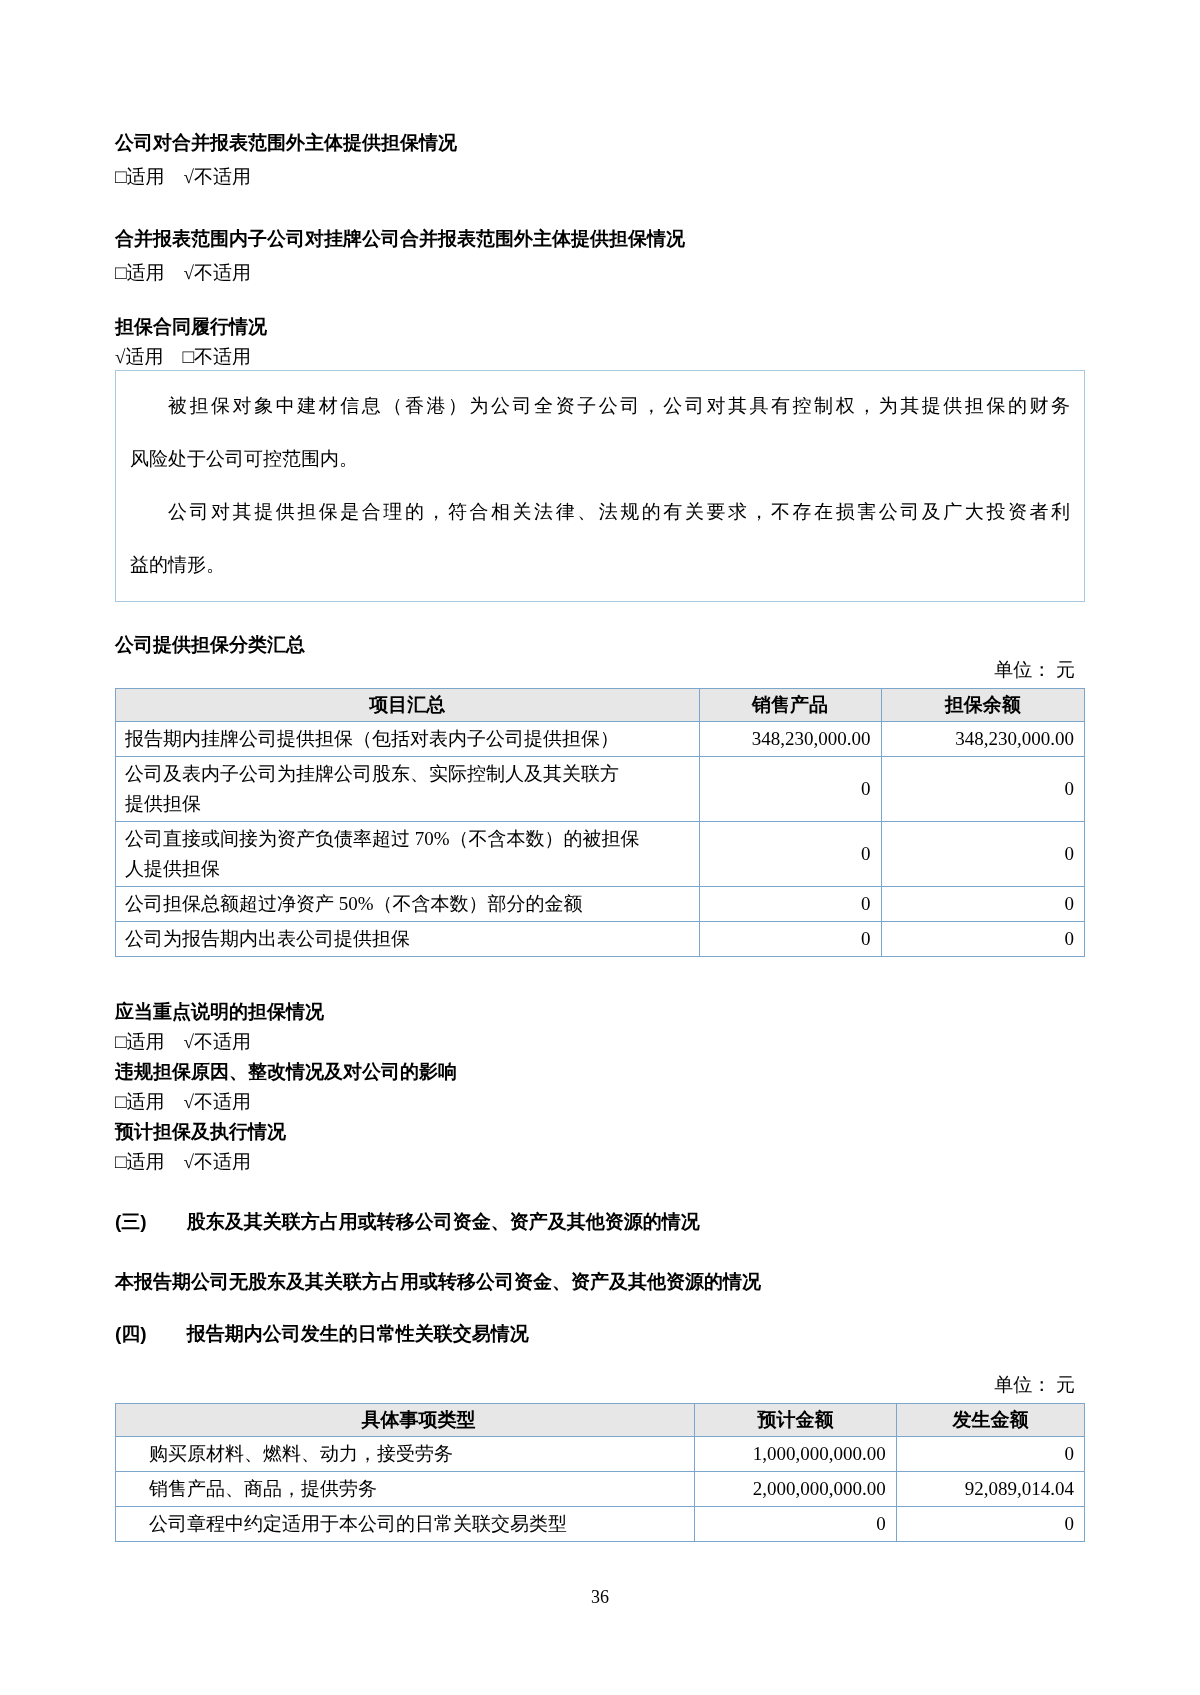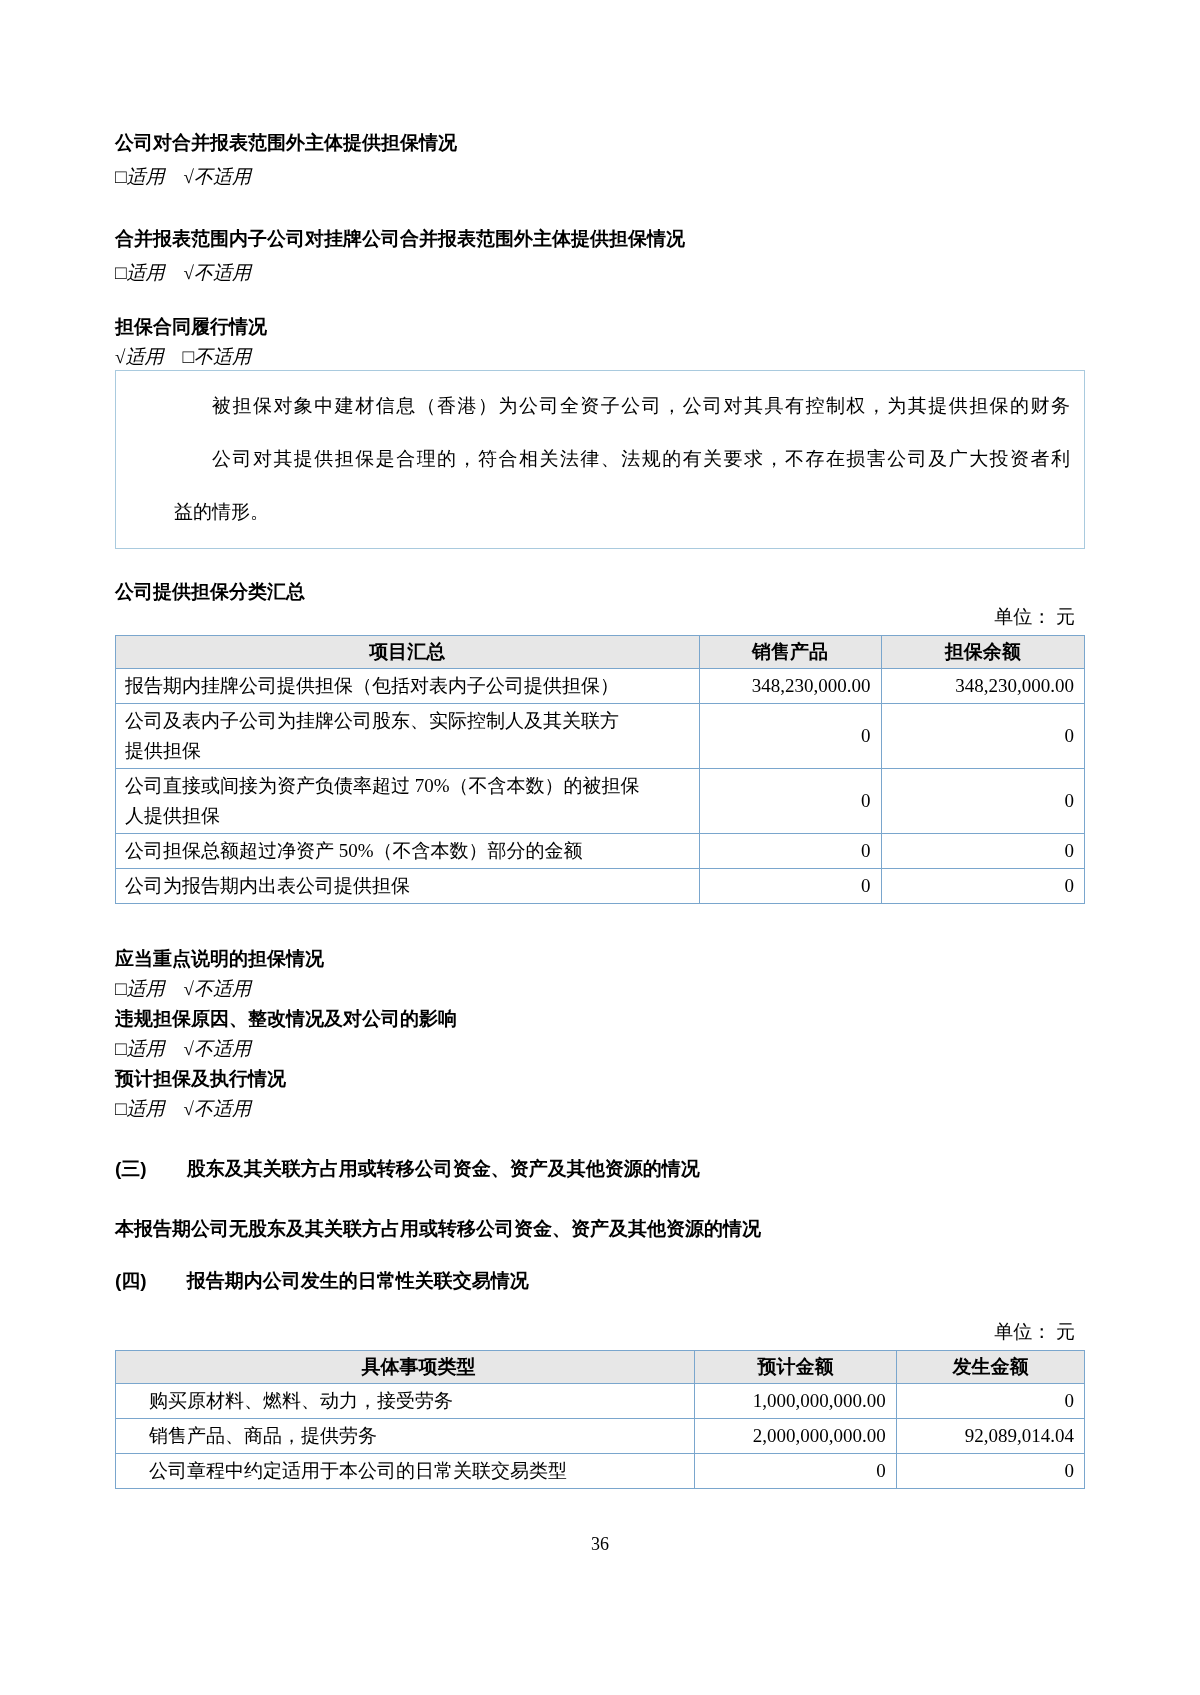--- a/index.html
+++ b/index.html
@@ -7,35 +7,35 @@
     width:1200px;height:1695px;
     font-family:"Liberation Serif","DejaVu Serif",serif;
     color:#000;position:relative;overflow:hidden;
   }
   .content{padding:130px 115px 0 115px;}
   
   .h{
     font-family:"Liberation Sans","DejaVu Sans",sans-serif;
     font-weight:bold;font-size:19px;line-height:26px;margin:0;
   }
-  .chk{font-size:19px;line-height:26px;margin:0;font-style:italic;}
+  .chk{font-size:19px;line-height:26px;margin:0;}
   .mb8{margin-bottom:8px;}
   .mb4{margin-bottom:4px;}
   .mb36{margin-bottom:36px;}
   .mb34{margin-bottom:34px;}
   .mb28{margin-bottom:28px;}
   .mb26{margin-bottom:26px;}
   
   .note-box{
     border:1px solid #a9cade;
     padding:8px 14px 10px 14px;
     font-size:19px;line-height:53px;
     margin-bottom:30px;
   }
-  .note-line{white-space:nowrap;margin-left:44px;}
+  .note-line{white-space:nowrap;}
   .note-line.fill{
     text-align:justify;text-align-last:justify;
     text-justify:inter-character;white-space:normal;
   }
   .note-line.indent{text-indent:2em;}
   
   .unit{font-size:19px;line-height:24px;text-align:right;margin:0 10px 6px 0;}
   
   table{width:100%;border-collapse:collapse;table-layout:fixed;font-size:19px;}
   th,td{border:1px solid #7aa6cd;overflow:hidden;}
@@ -70,20 +70,21 @@
   <p class="chk mb36">□适用　√不适用</p>
 
   <p class="h mb8">合并报表范围内子公司对挂牌公司合并报表范围外主体提供担保情况</p>
   <p class="chk mb28">□适用　√不适用</p>
 
   <p class="h mb4">担保合同履行情况</p>
   <p class="chk">√适用　□不适用</p>
 
   <div class="note-box">
     <div class="note-line fill indent">被担保对象中建材信息（香港）为公司全资子公司，公司对其具有控制权，为其提供担保的财务</div>
+    <div class="note-line">风险处于公司可控范围内。</div>
     <div class="note-line fill indent">公司对其提供担保是合理的，符合相关法律、法规的有关要求，不存在损害公司及广大投资者利</div>
     <div class="note-line">益的情形。</div>
   </div>
 
   <p class="h">公司提供担保分类汇总</p>
   <p class="unit">单位： 元</p>
   <div class="tbl-wrap">
     <table class="t1">
         <thead>
           <tr>

